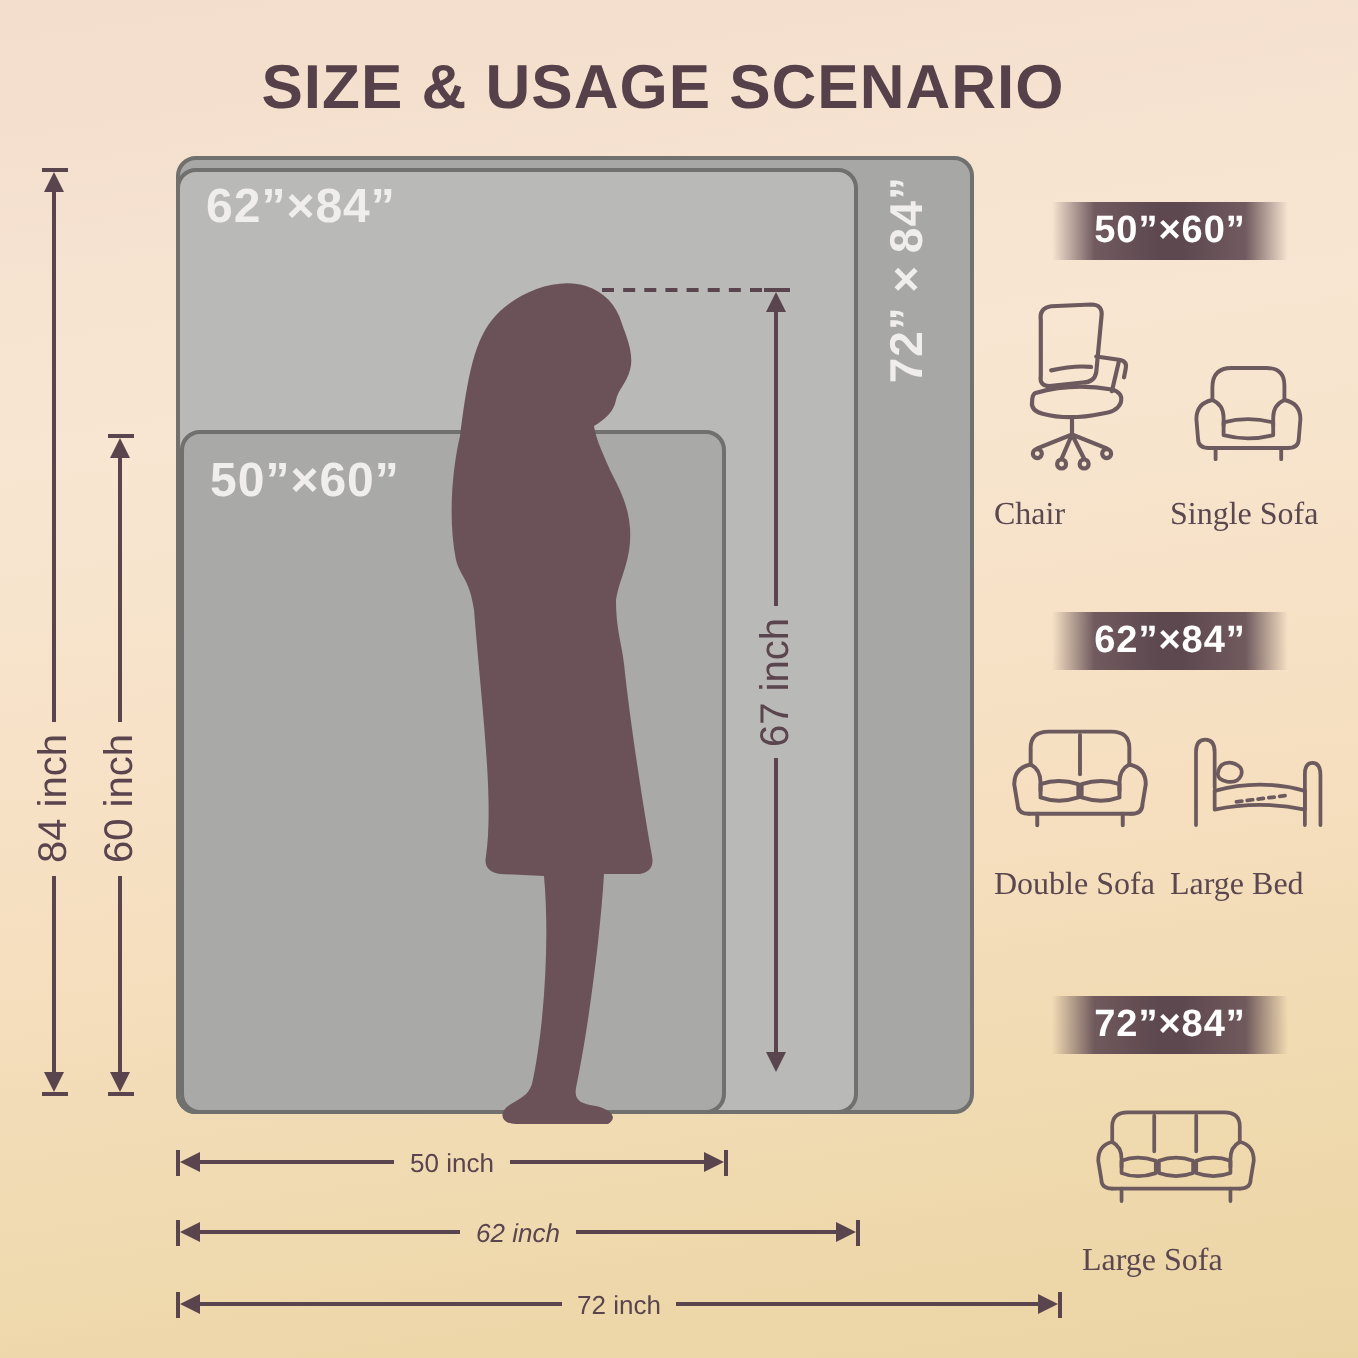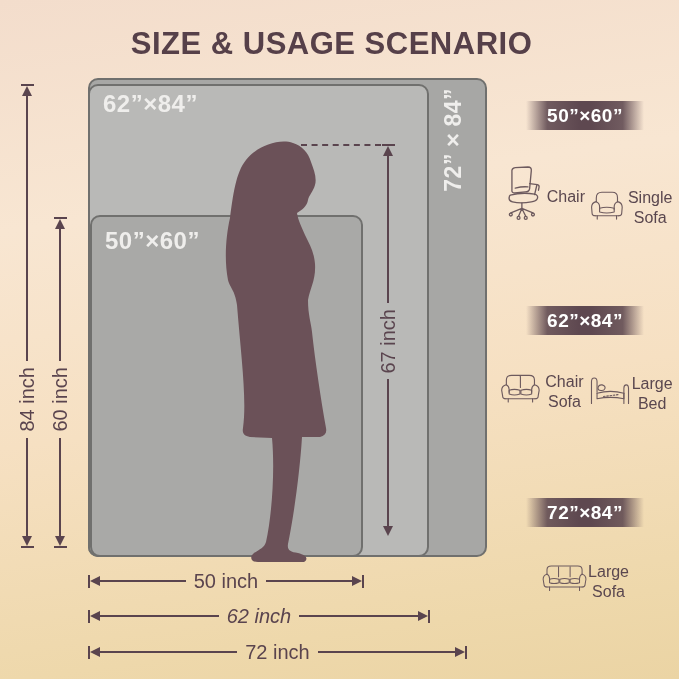--- a/index.html
+++ b/index.html
@@ -35,32 +35,32 @@
   .vline{width:2px;background:var(--ink);}
   .hline{height:2px;background:var(--ink);flex:1;}
   .hbar{width:13px;height:2px;background:var(--ink);flex:none;}
   .vbar{width:2px;height:13px;background:var(--ink);flex:none;}
   .tri{width:0;height:0;flex:none;}
   .tri-up{border-left:5px solid transparent;border-right:5px solid transparent;border-bottom:10px solid var(--ink);}
   .tri-down{border-left:5px solid transparent;border-right:5px solid transparent;border-top:10px solid var(--ink);}
   .tri-left{border-top:5px solid transparent;border-bottom:5px solid transparent;border-right:10px solid var(--ink);}
   .tri-right{border-top:5px solid transparent;border-bottom:5px solid transparent;border-left:10px solid var(--ink);}
   .vlabel{color:var(--ink);font-size:20px;padding:6px 0;white-space:nowrap;}
-  .hlabel{color:var(--ink);font-size:20px;padding:0 8px;white-space:nowrap;}
+  .hlabel{color:var(--ink);font-size:13px;padding:0 8px;white-space:nowrap;}
   .dashline{position:absolute;left:301px;top:144px;width:80px;border-top:2px dashed var(--ink);}
   
   .scenario{position:absolute;left:492px;width:186px;display:flex;flex-direction:column;align-items:center;}
   .sec1{top:101px;} .sec2{top:306px;} .sec3{top:498px;}
   .badge{
     width:118px;height:29px;display:flex;align-items:center;justify-content:center;
     color:#fff;font-weight:bold;font-size:19px;letter-spacing:.5px;
     background:linear-gradient(90deg,rgba(94,72,80,0) 0%,rgba(94,72,80,.88) 18%,#5e4850 45%,#5e4850 55%,rgba(94,72,80,.88) 82%,rgba(94,72,80,0) 100%);
   }
   .icon-row{display:flex;align-items:flex-end;justify-content:center;margin-top:16px;}
-  .icon-col{width:88px;display:flex;align-items:center;}
+  .icon-col{width:88px;display:flex;flex-direction:column;align-items:flex-start;font-family:Liberation Serif, serif;}
   .icon-col svg{display:block;}
   .item-label{margin-top:8px;text-align:center;font-size:16px;line-height:1.22;color:#5a474f;}
   .lineicon{stroke:var(--icon-stroke);fill:none;stroke-width:2.4;stroke-linecap:round;stroke-linejoin:round;}
 </style>
 </head>
 <body>
 
 <div id="stage">
 
   <div class="title">SIZE &amp; USAGE SCENARIO</div>
@@ -126,21 +126,21 @@
   <div class="harrow" style="left:88px;top:607px;width:342px;font-style:italic;">
     <div class="vbar"></div>
     <div class="tri tri-left"></div>
     <div class="hline"></div>
     <div class="hlabel">62 inch</div>
     <div class="hline"></div>
     <div class="tri tri-right"></div>
     <div class="vbar"></div>
   </div>
 
-  <div class="harrow" style="left:88px;top:643px;width:379px;">
+  <div class="harrow" style="left:88px;top:643px;width:443px;">
     <div class="vbar"></div>
     <div class="tri tri-left"></div>
     <div class="hline"></div>
     <div class="hlabel">72 inch</div>
     <div class="hline"></div>
     <div class="tri tri-right"></div>
     <div class="vbar"></div>
   </div>
 
   <div class="scenario sec1">
@@ -193,21 +193,21 @@
             <path d="M20,38 Q10,40 10,50 L12,62 Q12,68 19,68"></path>
             <path d="M80,38 Q90,40 90,50 L88,62 Q88,68 81,68"></path>
             <path d="M20,38 Q26,41 26,49 L26,54"></path>
             <path d="M80,38 Q74,41 74,49 L74,54"></path>
             <path d="M26,50 Q37,46 49,50 L49,58 Q37,62 26,58 Z"></path>
             <path d="M51,50 Q63,46 74,50 L74,58 Q63,62 51,58 Z"></path>
             <path d="M19,68 L81,68"></path>
             <path d="M24,68 L24,75 M76,68 L76,75"></path>
           </g>
         </svg>
-        <div class="item-label">Chair Sofa</div>
+        <div class="item-label">Double Sofa</div>
       </div>
       <div class="icon-col">
         <svg width="82" height="70" viewBox="0 0 100 90">
           <g class="lineicon">
             <path d="M14,74 L14,27 Q14,19 20,19 Q26,19 26,27 L26,50"></path>
             <path d="M28,41 Q29,33 37,34 Q45,36 43,42 Q41,47 34,46 Q28,45 28,41 Z"></path>
             <path d="M26,52 Q55,44 84,52"></path>
             <path d="M26,52 L26,64 Q55,58 84,64 L84,52"></path>
             <path d="M40,59 L72,55" stroke-dasharray="3.5,3.5"></path>
             <path d="M84,74 L84,41 Q84,34 89,34 Q94,34 94,42 L94,74"></path>

